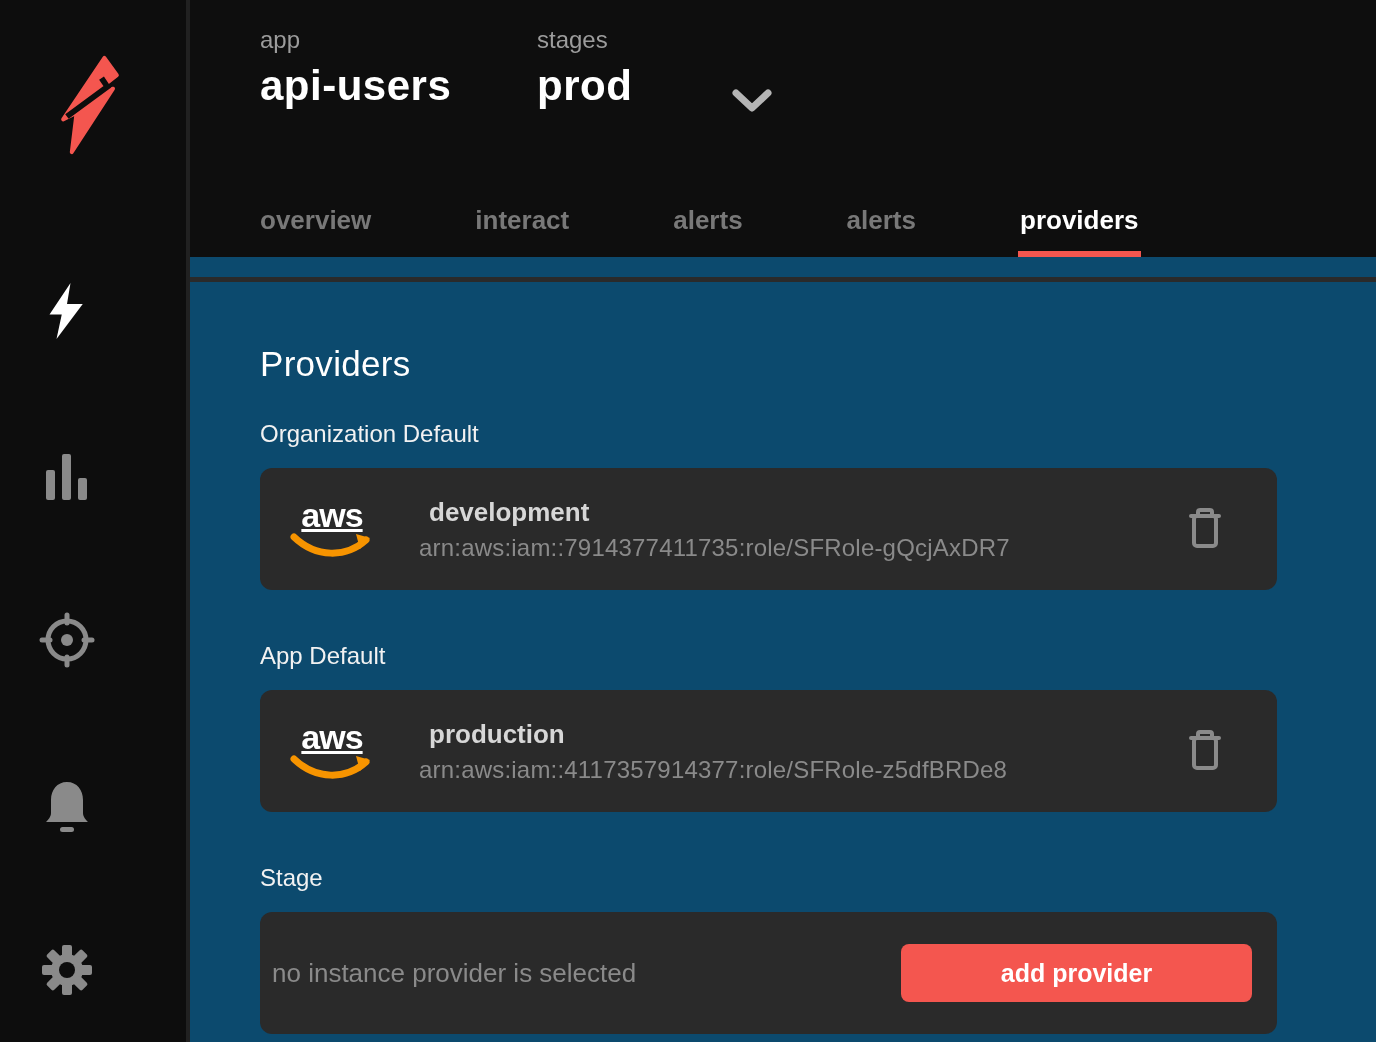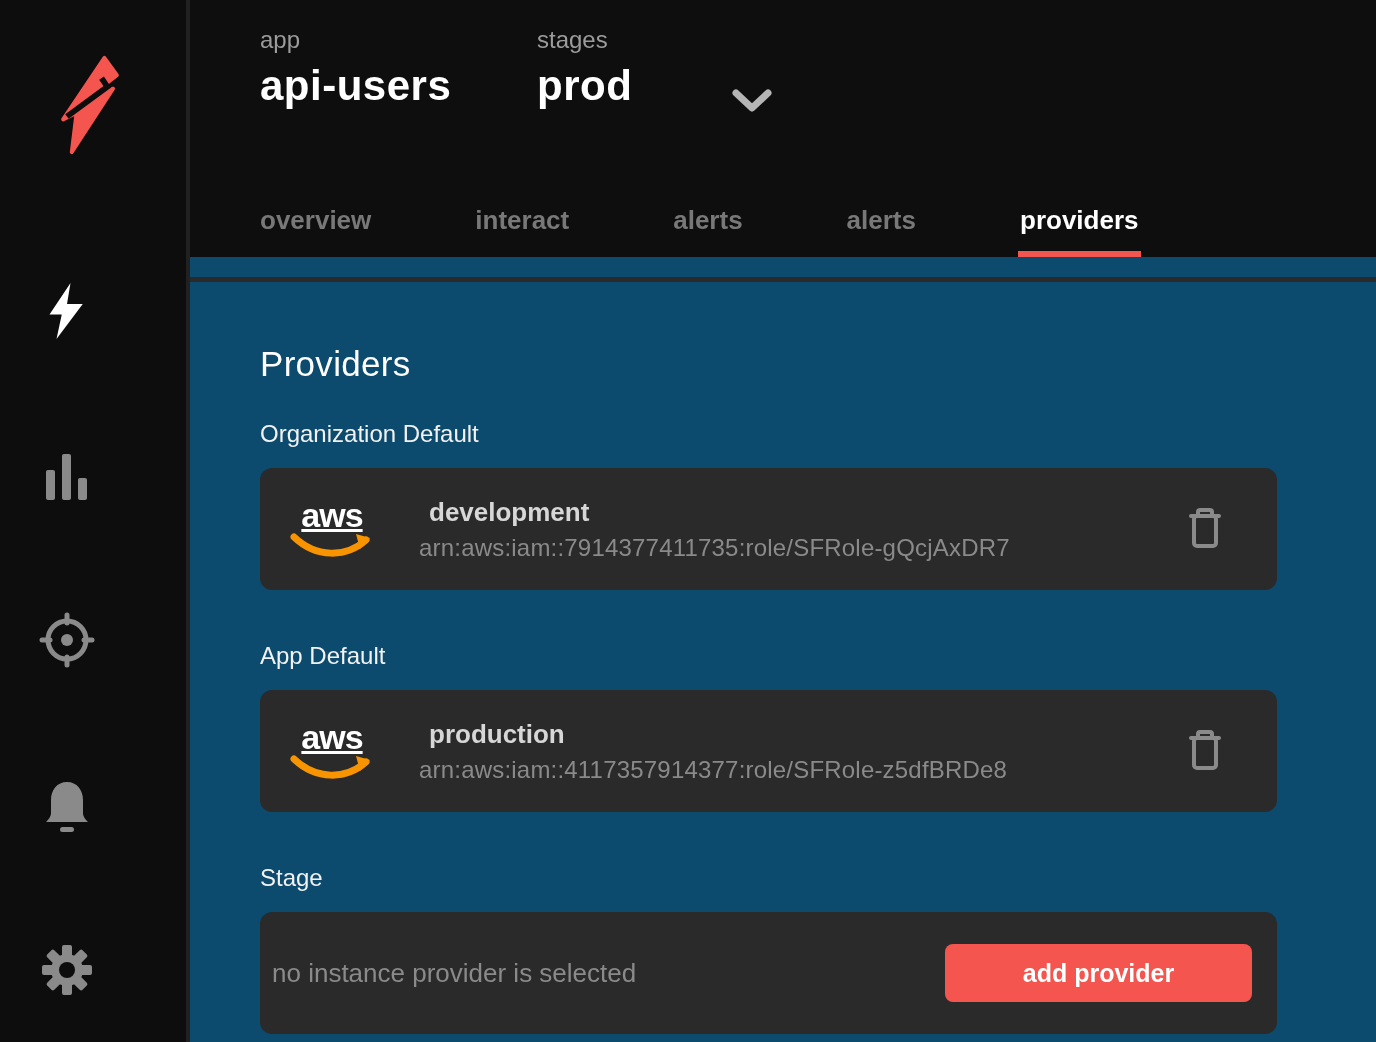--- a/index.html
+++ b/index.html
@@ -48,21 +48,21 @@
 
   .aws-logo { width:84px; display:flex; flex-direction:column; align-items:center; }
   .aws-word { color:#fff; font-size:34px; font-weight:700; letter-spacing:-1px; line-height:1;text-decoration:underline; }
   .info { margin-left:45px; }
   .p-name { font-size:26px; font-weight:700; color:#d7d7d7;margin-left:10px; }
   .p-arn  { font-size:24px; color:#8a8a8a; margin-top:6px; letter-spacing:.2px; }
   .trash-btn { margin-left:auto; background:none; border:none; cursor:pointer; height:44px; }
 
   .stage-card { padding:0 25px 0 12px; justify-content:space-between; }
   .empty-text { font-size:26px; color:#8a8a8a; }
-  .add-btn { width:307px; height:58px; background:#f4564f; border:none; border-radius:8px;
+  .add-btn { width:351px; height:58px; background:#f4564f; border:none; border-radius:8px;
              color:#fff; font-size:25px; font-weight:700; cursor:pointer;
              font-family:"Liberation Sans", sans-serif; }
 </style>
 </head>
 <body>
 
 <div class="app">
 
   <aside class="sidebar">
 

